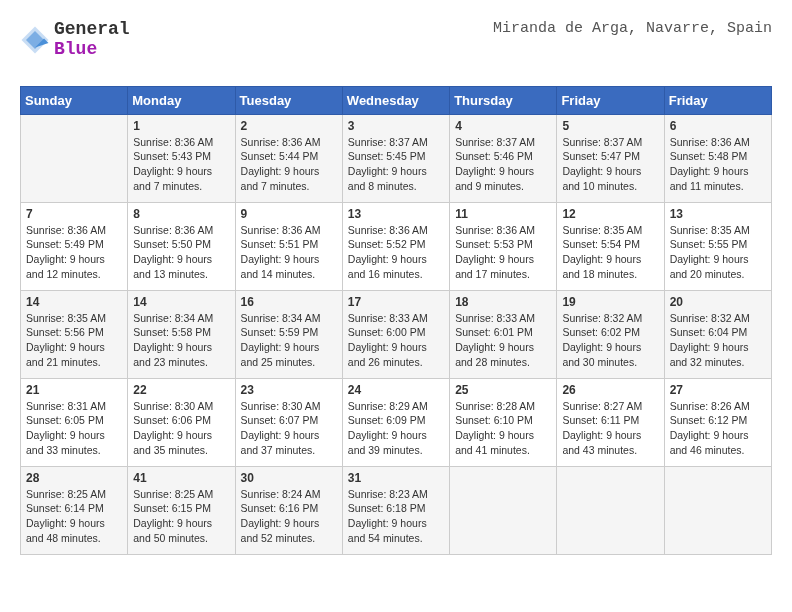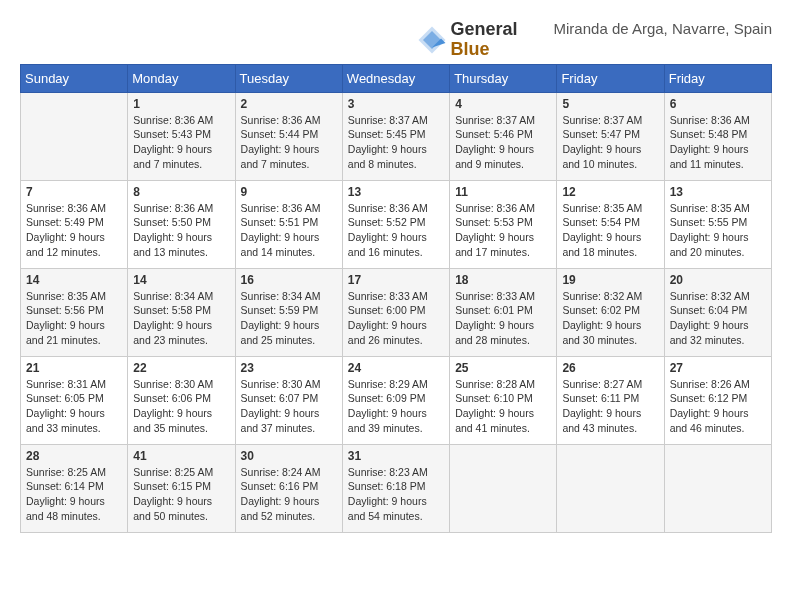--- a/index.html
+++ b/index.html
@@ -5,42 +5,43 @@
     * { box-sizing: border-box; margin: 0; padding: 0; }
     body {
       font-family: Arial, sans-serif;
       background: #fff;
       width: 792px;
       min-height: 612px;
       padding: 20px;
     }
     .header {
       display: flex;
-      justify-content: flex-end;
+      justify-content: space-between;
       align-items: flex-start;
-      margin-bottom: 4px;
+      margin-bottom: 26px;
+      font-family: Liberation Mono, monospace;
     }
     .logo {
       display: flex;
       align-items: center;
     }
     .logo-text {
       display: flex;
       flex-direction: column;
       line-height: 1.1;
     }
     .logo-general {
       font-size: 18px;
       font-weight: bold;
       color: #333;
     }
     .logo-blue {
       font-size: 18px;
       font-weight: bold;
-      color: #a16207;
+      color: #a21caf;
     }
     .logo-icon {
       width: 30px;
       height: 30px;
       margin-right: 4px;
     }
     .title-block {
       text-align: right;
     }
     .month-title {
@@ -55,21 +56,21 @@
     }
     table {
       width: 100%;
       border-collapse: collapse;
       table-layout: fixed;
     }
     thead tr th {
       background-color: #3a6bbf;
       color: #fff;
       font-size: 13px;
-      font-weight: normal;
+      font-weight: bold;
       padding: 6px 4px;
       text-align: left;
       border: 1px solid #2e5aa8;
       margin-left: 9px;
     }
     tbody tr td {
       vertical-align: top;
       border: 1px solid #ccc;
       padding: 4px 5px;
       font-size: 10.5px;

